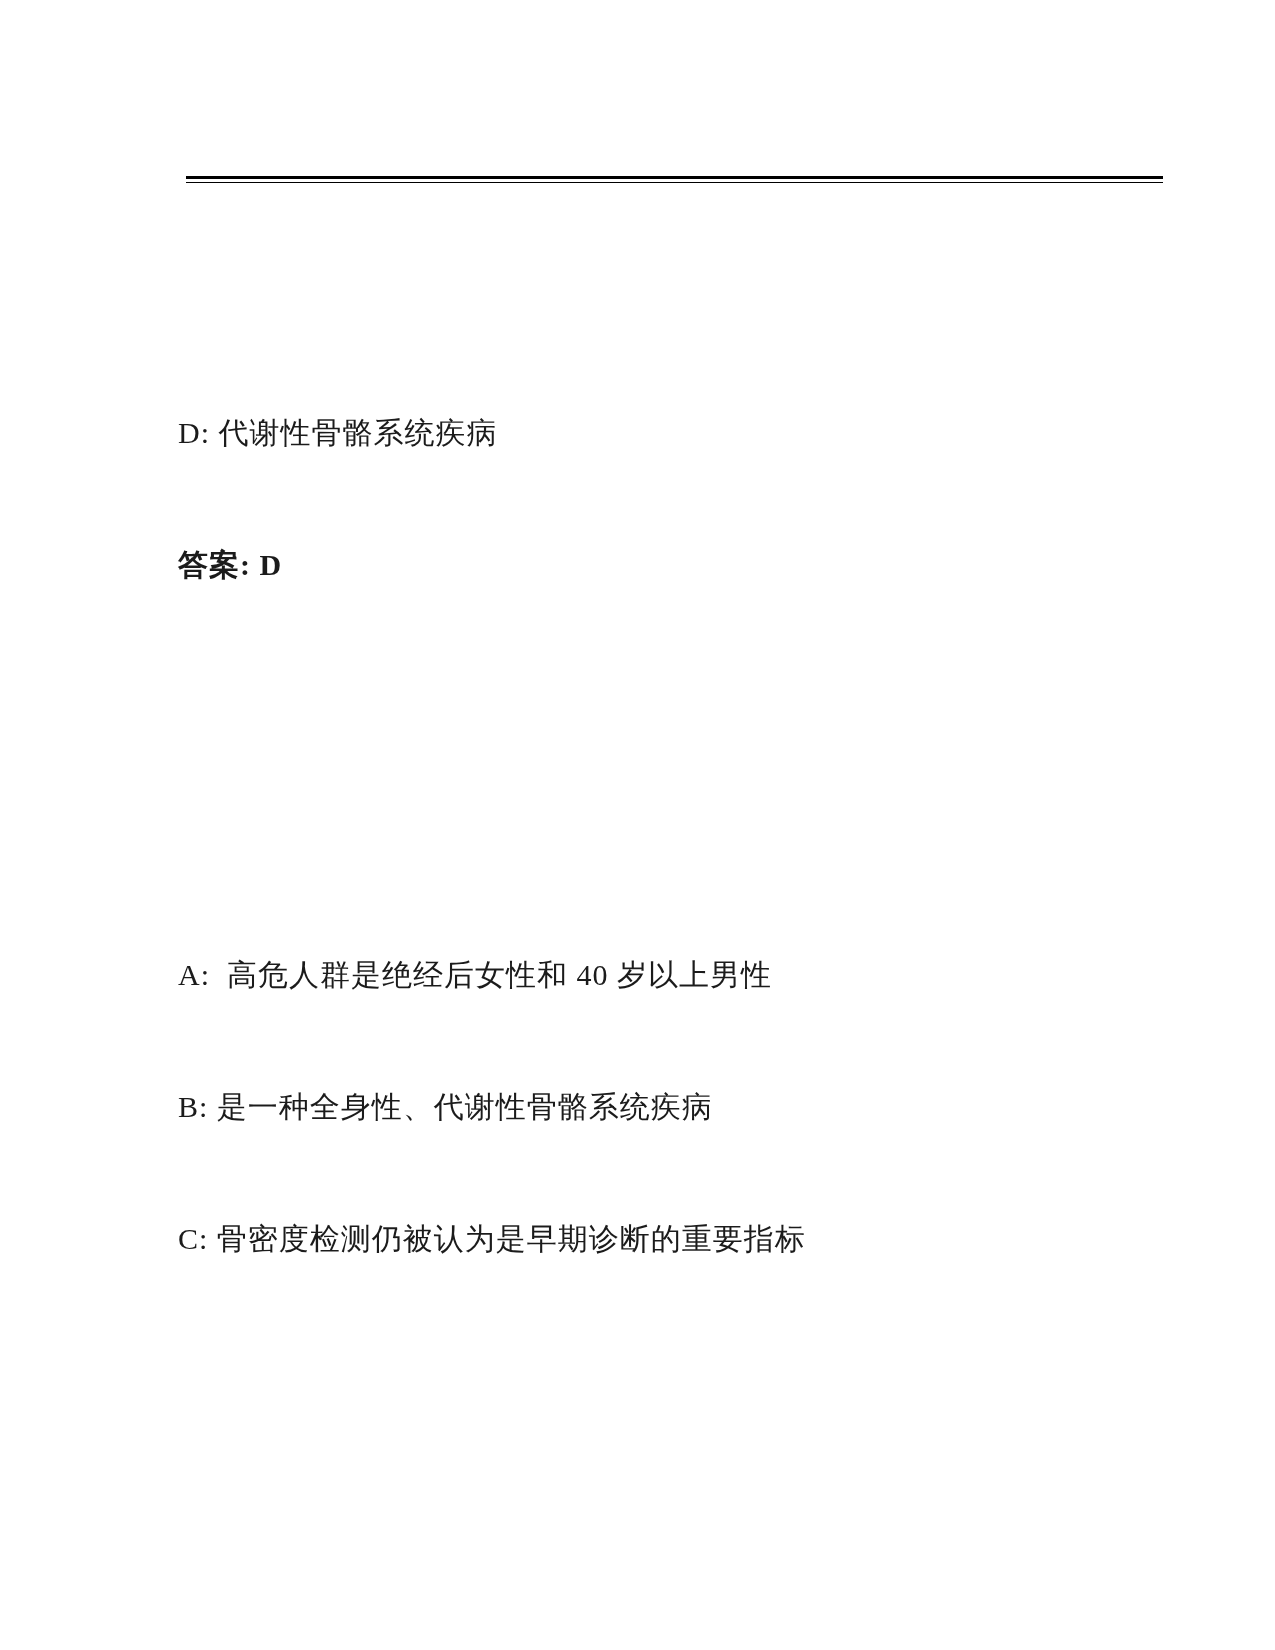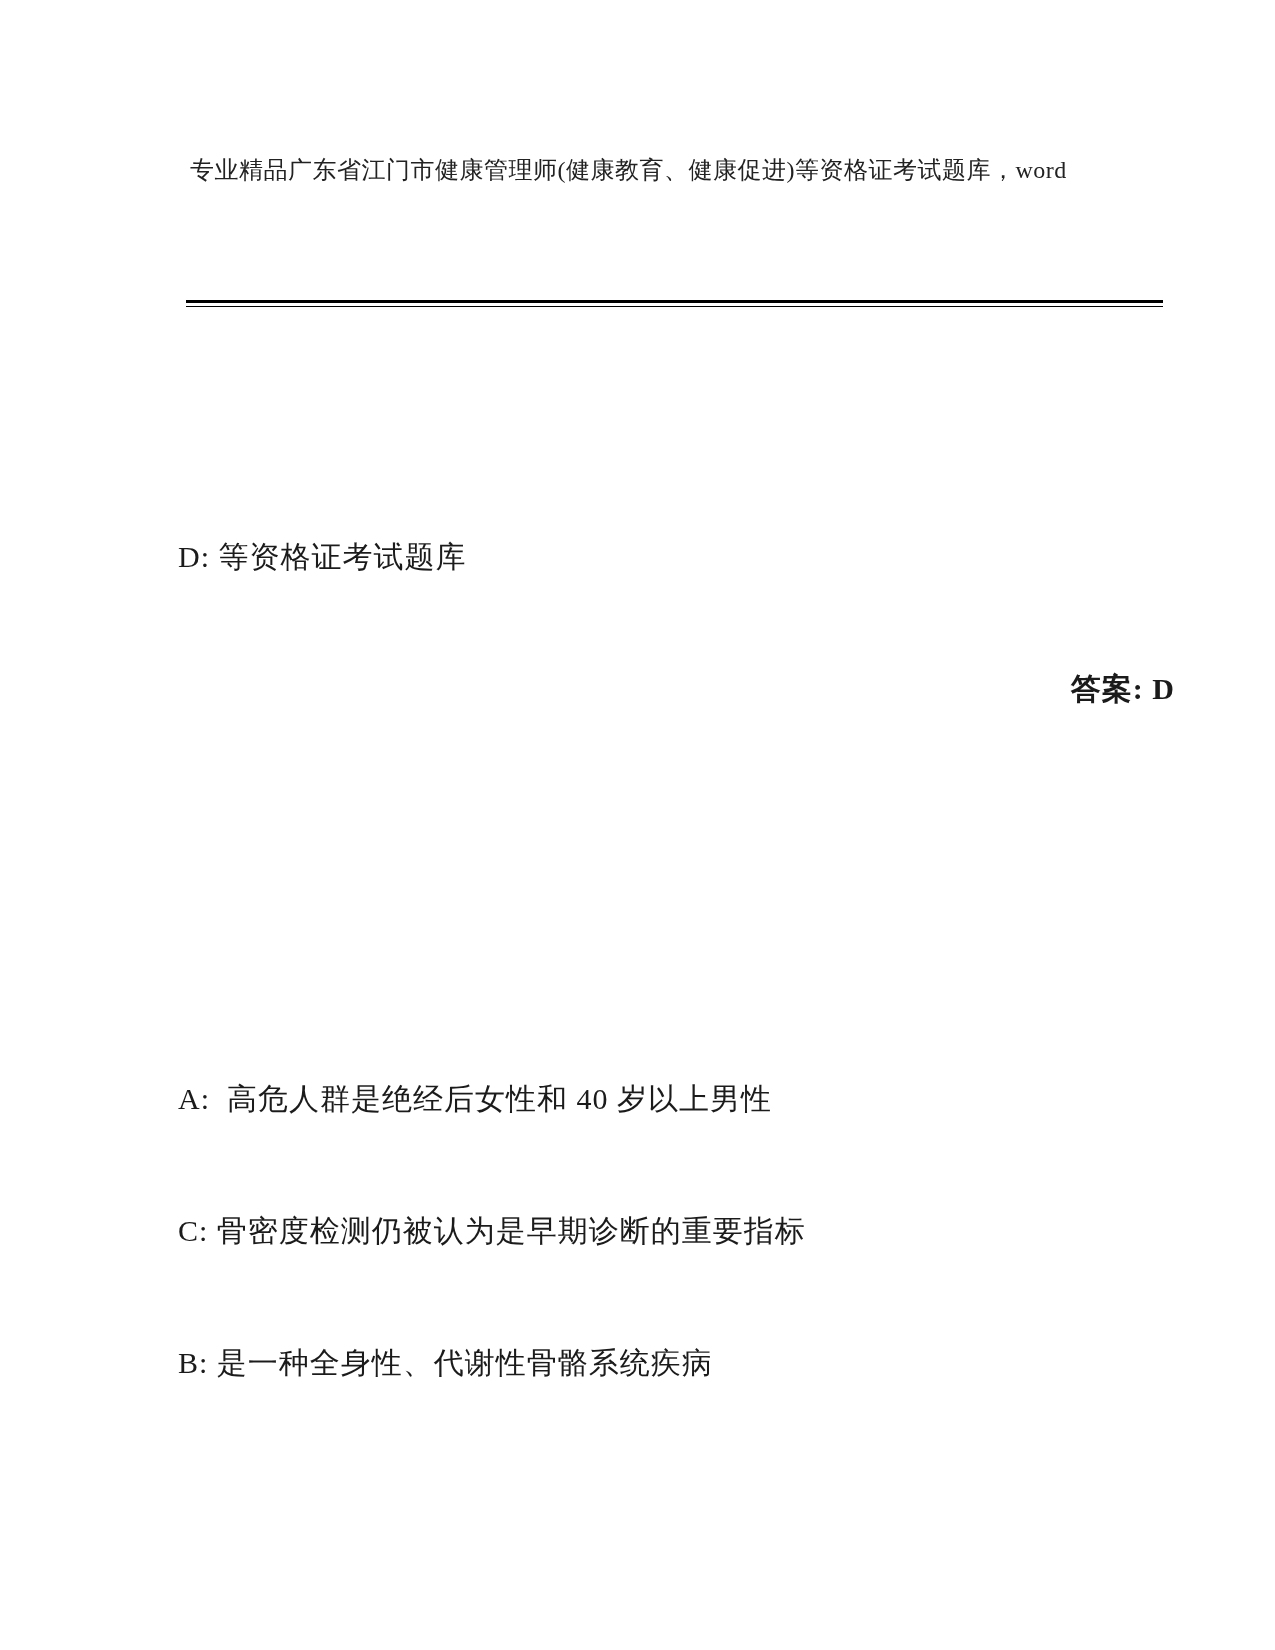--- a/index.html
+++ b/index.html
@@ -44,48 +44,46 @@
     line-height: 44px;
     letter-spacing: 1px;
     white-space: pre-wrap;
   }
   .line {
     min-height: 44px;
   }
   .answer-line {
     font-weight: bold;
     letter-spacing: 1px;
-    text-align: right;
   }
   .question-block {
     margin-top: 58px;
   }
 </style>
 </head>
 <body>
 
 <div class="page">
 
   <div class="doc-header">
-    <div class="line">专业精品广东省江门市健康管理师(健康教育、健康促进)等资格证考试题库，word</div>
   </div>
 
   <div class="header-rule"></div>
 
   <div class="content">
 
     <div>
-      <div class="line">D: 等资格证考试题库</div>
+      <div class="line">D: 代谢性骨骼系统疾病</div>
       <div class="line answer-line">答案: D</div>
     </div>
 
     <div class="question-block">
       <div class="line">A:  高危人群是绝经后女性和 40 岁以上男性</div>
+      <div class="line">B: 是一种全身性、代谢性骨骼系统疾病</div>
       <div class="line">C: 骨密度检测仍被认为是早期诊断的重要指标</div>
-      <div class="line">B: 是一种全身性、代谢性骨骼系统疾病</div>
       
       
     </div>
 
     
 
     
 
     
 

